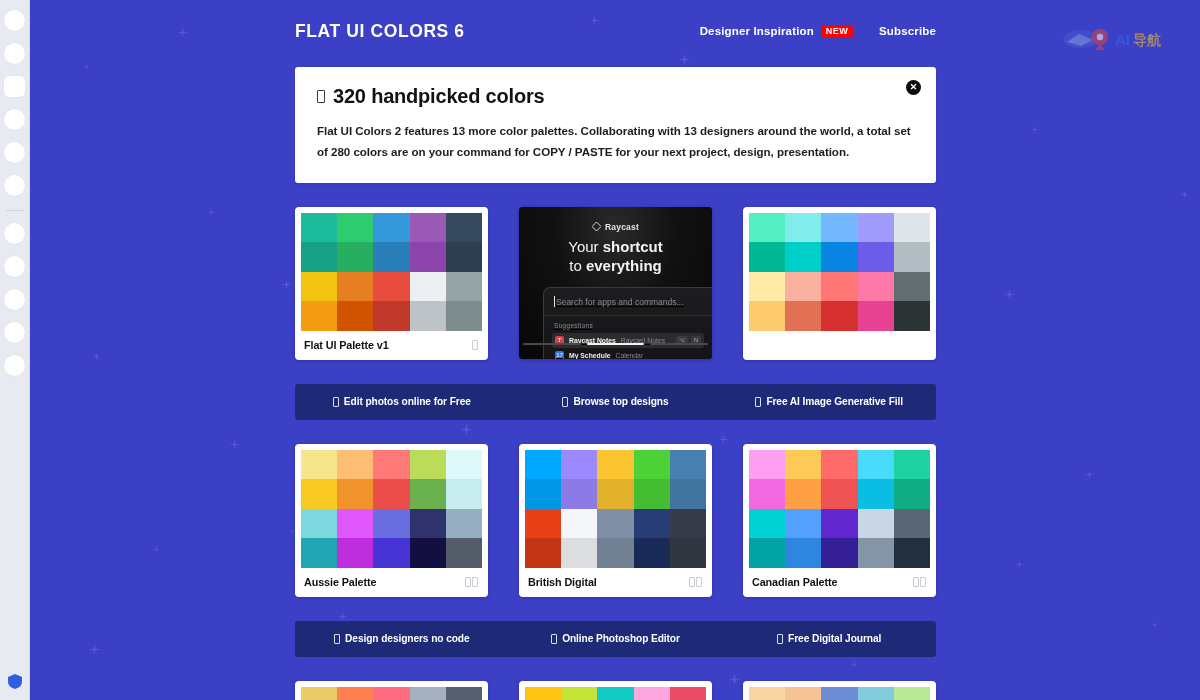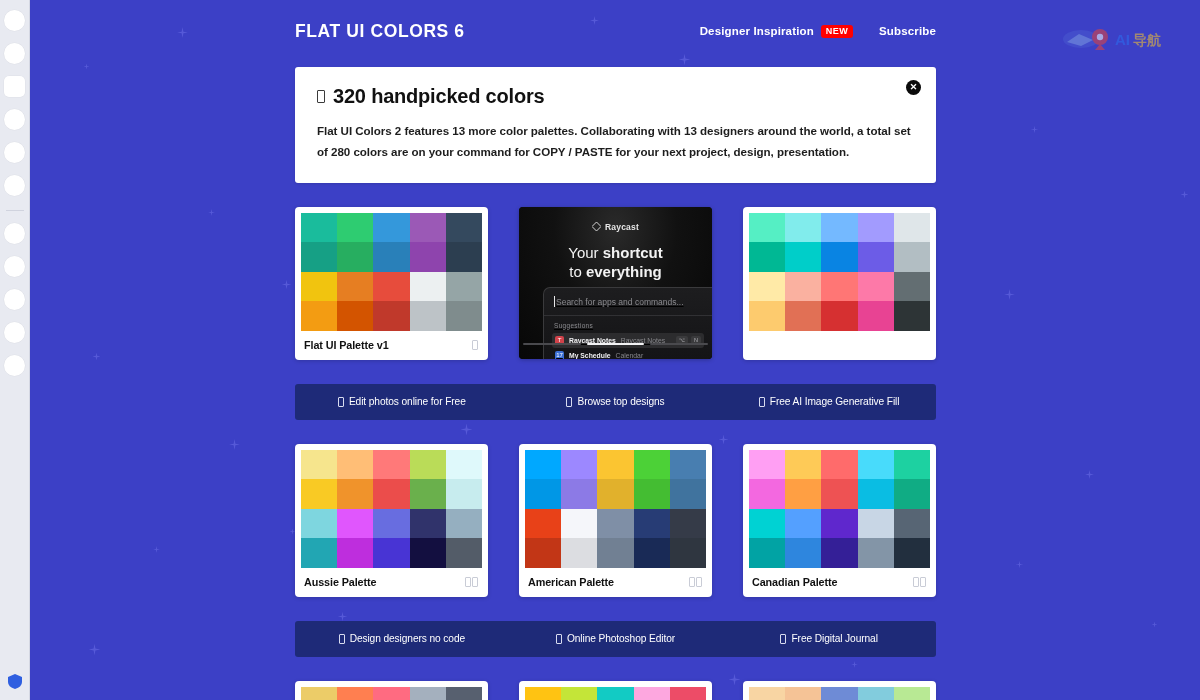--- a/index.html
+++ b/index.html
@@ -119,21 +119,21 @@
     box-shadow: 0 1px 4px rgba(0,0,0,.25); height: 152px;
   }
   .ad-inner { position: absolute; inset: 0; background:
       radial-gradient(ellipse at 50% 14%, #2a2a2a 0%, #111 45%, #070707 100%); }
   .ad-logo {
     position: absolute; top: 15px; left: 0; right: 0; text-align: center;
     color: #e6e6e6; font-size: 8.5px; font-weight: 600; letter-spacing: .2px;
     display: flex; align-items: center; justify-content: center; gap: 4px;
   }
   .ad-headline {
-    position: absolute; top: 36px; left: 0; right: 0; text-align: center;
+    position: absolute; top: 30px; left: 0; right: 0; text-align: center;
     color: #f3f3f3; font-size: 15px; line-height: 1.28; font-weight: 400;
   }
   .ad-headline b { font-weight: 700; }
   .ad-panel {
     position: absolute; left: 24px; right: 0px; top: 80px; bottom: 0;
     background: linear-gradient(180deg, #1d1d1f 0%, #141416 100%);
     border-top: 1px solid #3a3a3c; border-left: 1px solid #3a3a3c;
     border-radius: 7px 0 0 0;
     text-decoration: underline;
   }
@@ -158,21 +158,21 @@
   .ad-progress i.on { background:#f2f2f4; }
 
   
   .sponsor-bar {
     background: #1e2a78; border-radius: 3px; margin-top: 24px;
     height: 36px; display: grid; grid-template-columns: repeat(3, 1fr);
     align-items: center;
   }
   .sponsor-item {
     display: flex; align-items: center; justify-content: center; gap: 5px;
-    color: #ffffff; font-size: 10.2px; font-weight: 400; cursor: pointer;
+    color: #ffffff; font-size: 10.2px; font-weight: 700; cursor: pointer;
     letter-spacing: -.1px;
   }
   .tofu.w { border-color: #d8dcf0; }
 </style>
 </head>
 <body>
 
 <div class="page">
 
   <div class="browser-sidebar">
@@ -416,21 +416,21 @@
             <div class="swatch" style="background: rgb(127, 143, 166);"></div>
             <div class="swatch" style="background: rgb(39, 60, 117);"></div>
             <div class="swatch" style="background: rgb(53, 59, 72);"></div>
             <div class="swatch" style="background: rgb(194, 54, 22);"></div>
             <div class="swatch" style="background: rgb(220, 221, 225);"></div>
             <div class="swatch" style="background: rgb(113, 128, 147);"></div>
             <div class="swatch" style="background: rgb(25, 42, 86);"></div>
             <div class="swatch" style="background: rgb(47, 54, 64);"></div>
           </div>
         <div class="card-foot">
-          <span class="card-title">American Palette</span>
+          <span class="card-title">British Digital</span>
           <span class="card-flag">
               <span class="tofu sm"></span>
               <span class="tofu sm"></span>
             </span>
         </div>
       </div>
       <div class="card">
         <div class="swatches">
             <div class="swatch" style="background: rgb(255, 159, 243);"></div>
             <div class="swatch" style="background: rgb(254, 202, 87);"></div>

